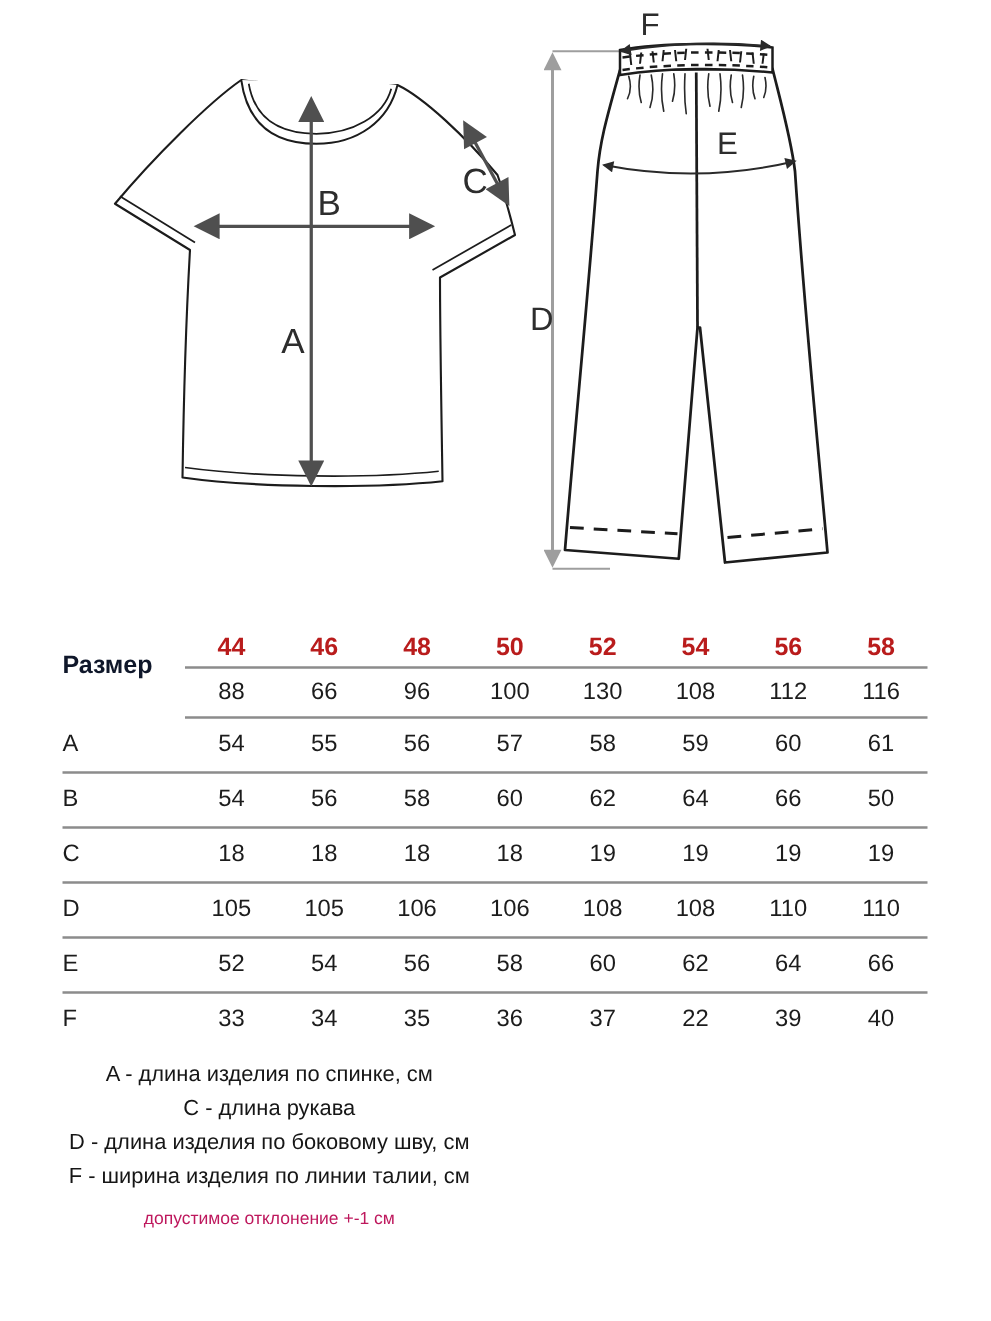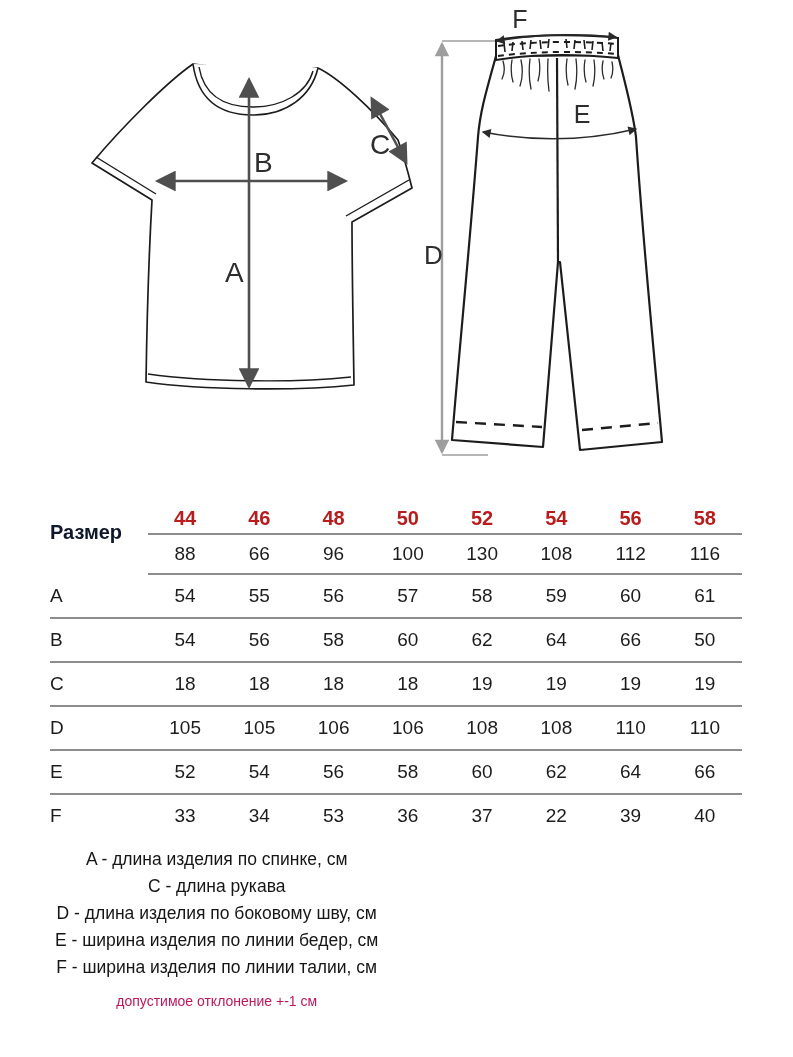--- a/index.html
+++ b/index.html
@@ -196,34 +196,33 @@
           <div class="tcell">62</div>
           <div class="tcell">64</div>
           <div class="tcell">66</div>
         </div>
       </div>
       <div class="trow ">
         <div class="tlabel">F</div>
         <div class="tdata">
           <div class="tcell">33</div>
           <div class="tcell">34</div>
-          <div class="tcell">53</div>
+          <div class="tcell">35</div>
           <div class="tcell">36</div>
           <div class="tcell">37</div>
           <div class="tcell">22</div>
           <div class="tcell">39</div>
           <div class="tcell">40</div>
         </div>
       </div>
     </div>
 
   <div class="legend">
     <div>
         <div class="legend-item">A - длина изделия по спинке, см</div>
         <div class="legend-item">C - длина рукава</div>
         <div class="legend-item">D - длина изделия по боковому шву, см</div>
-        <div class="legend-item">E - ширина изделия по линии бедер, см</div>
         <div class="legend-item">F - ширина изделия по линии талии, см</div>
       </div>
     <div class="legend-note">допустимое отклонение +-1 см</div>
   </div>
 
 </div>
 
 </body></html>

